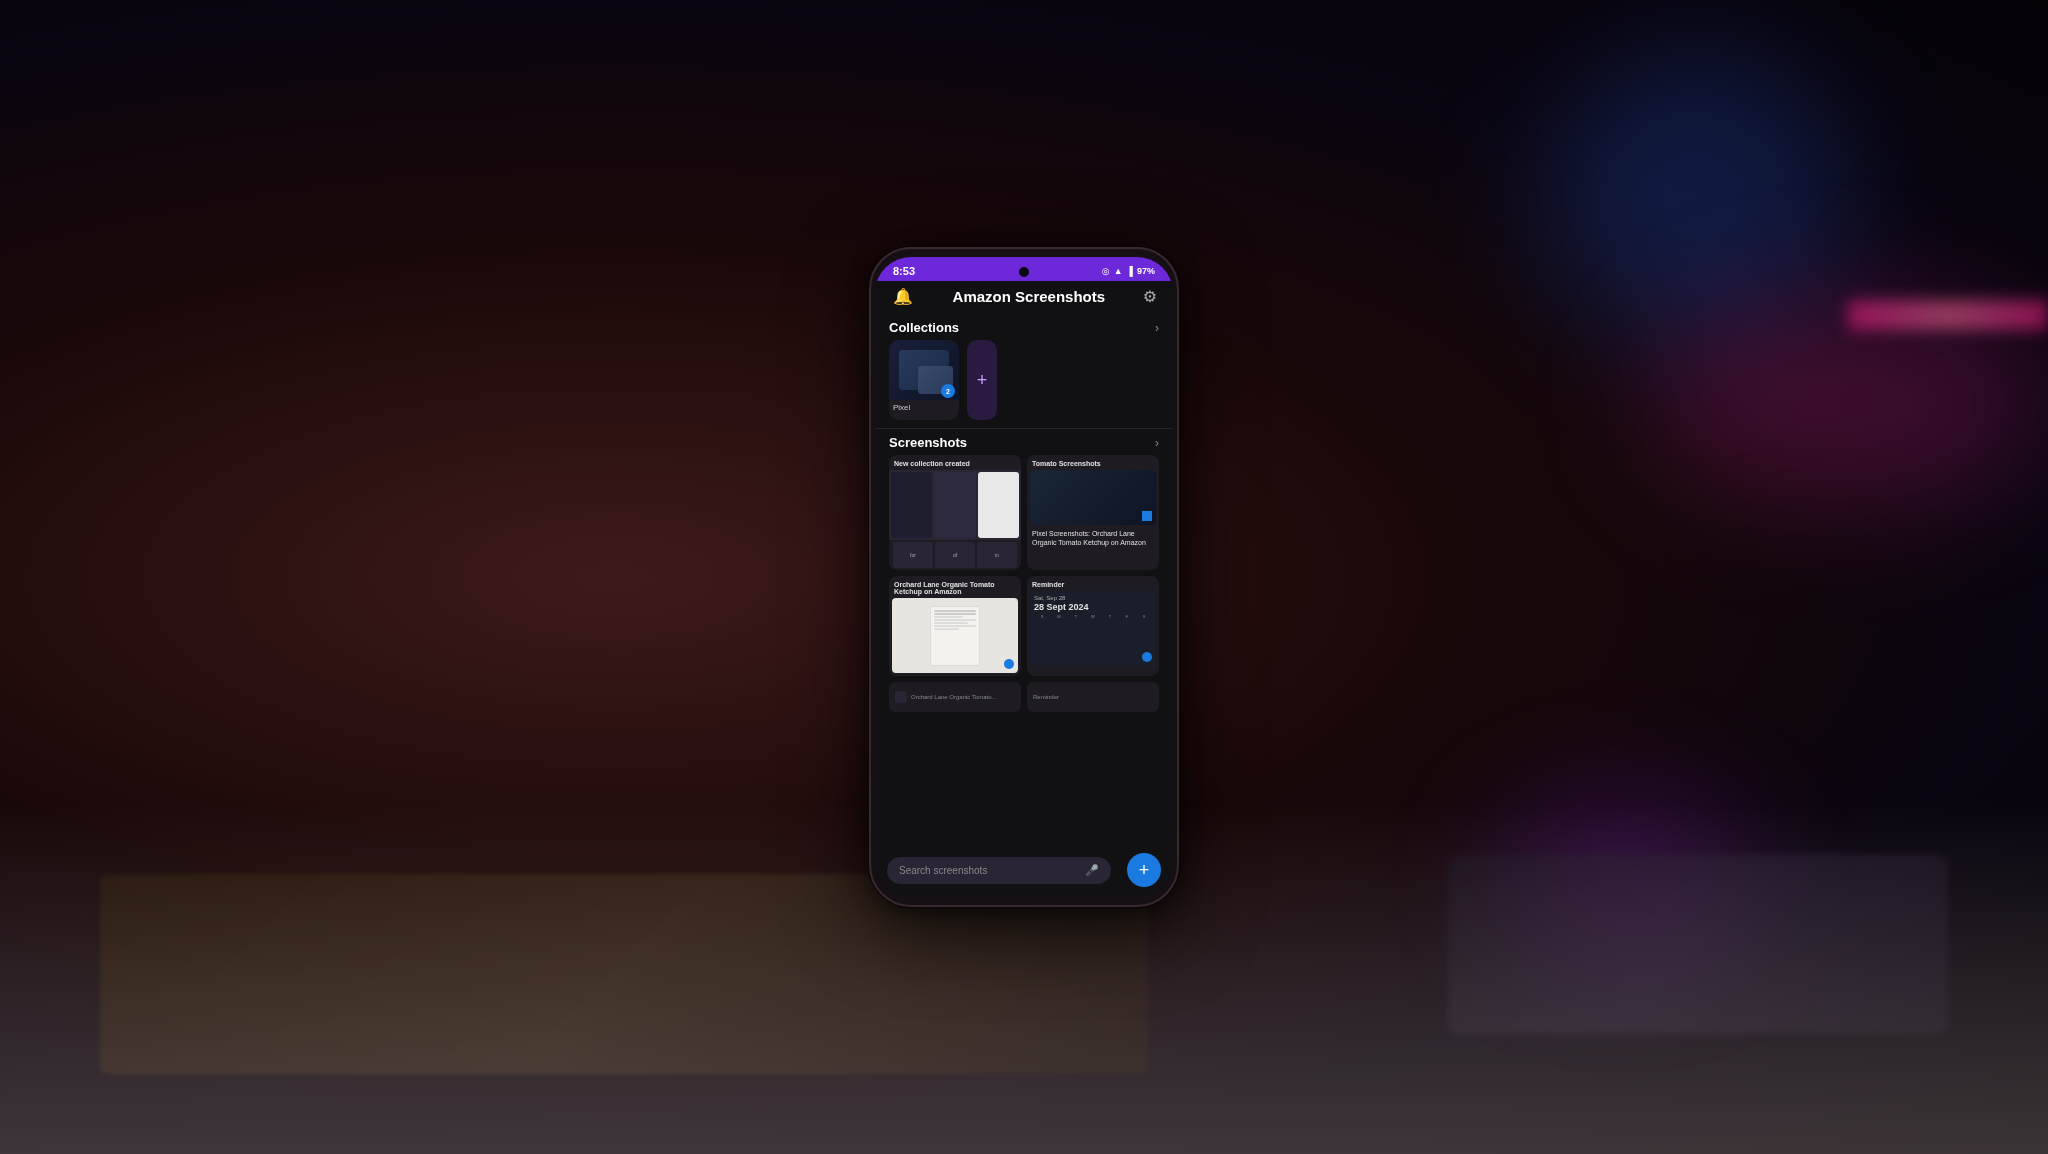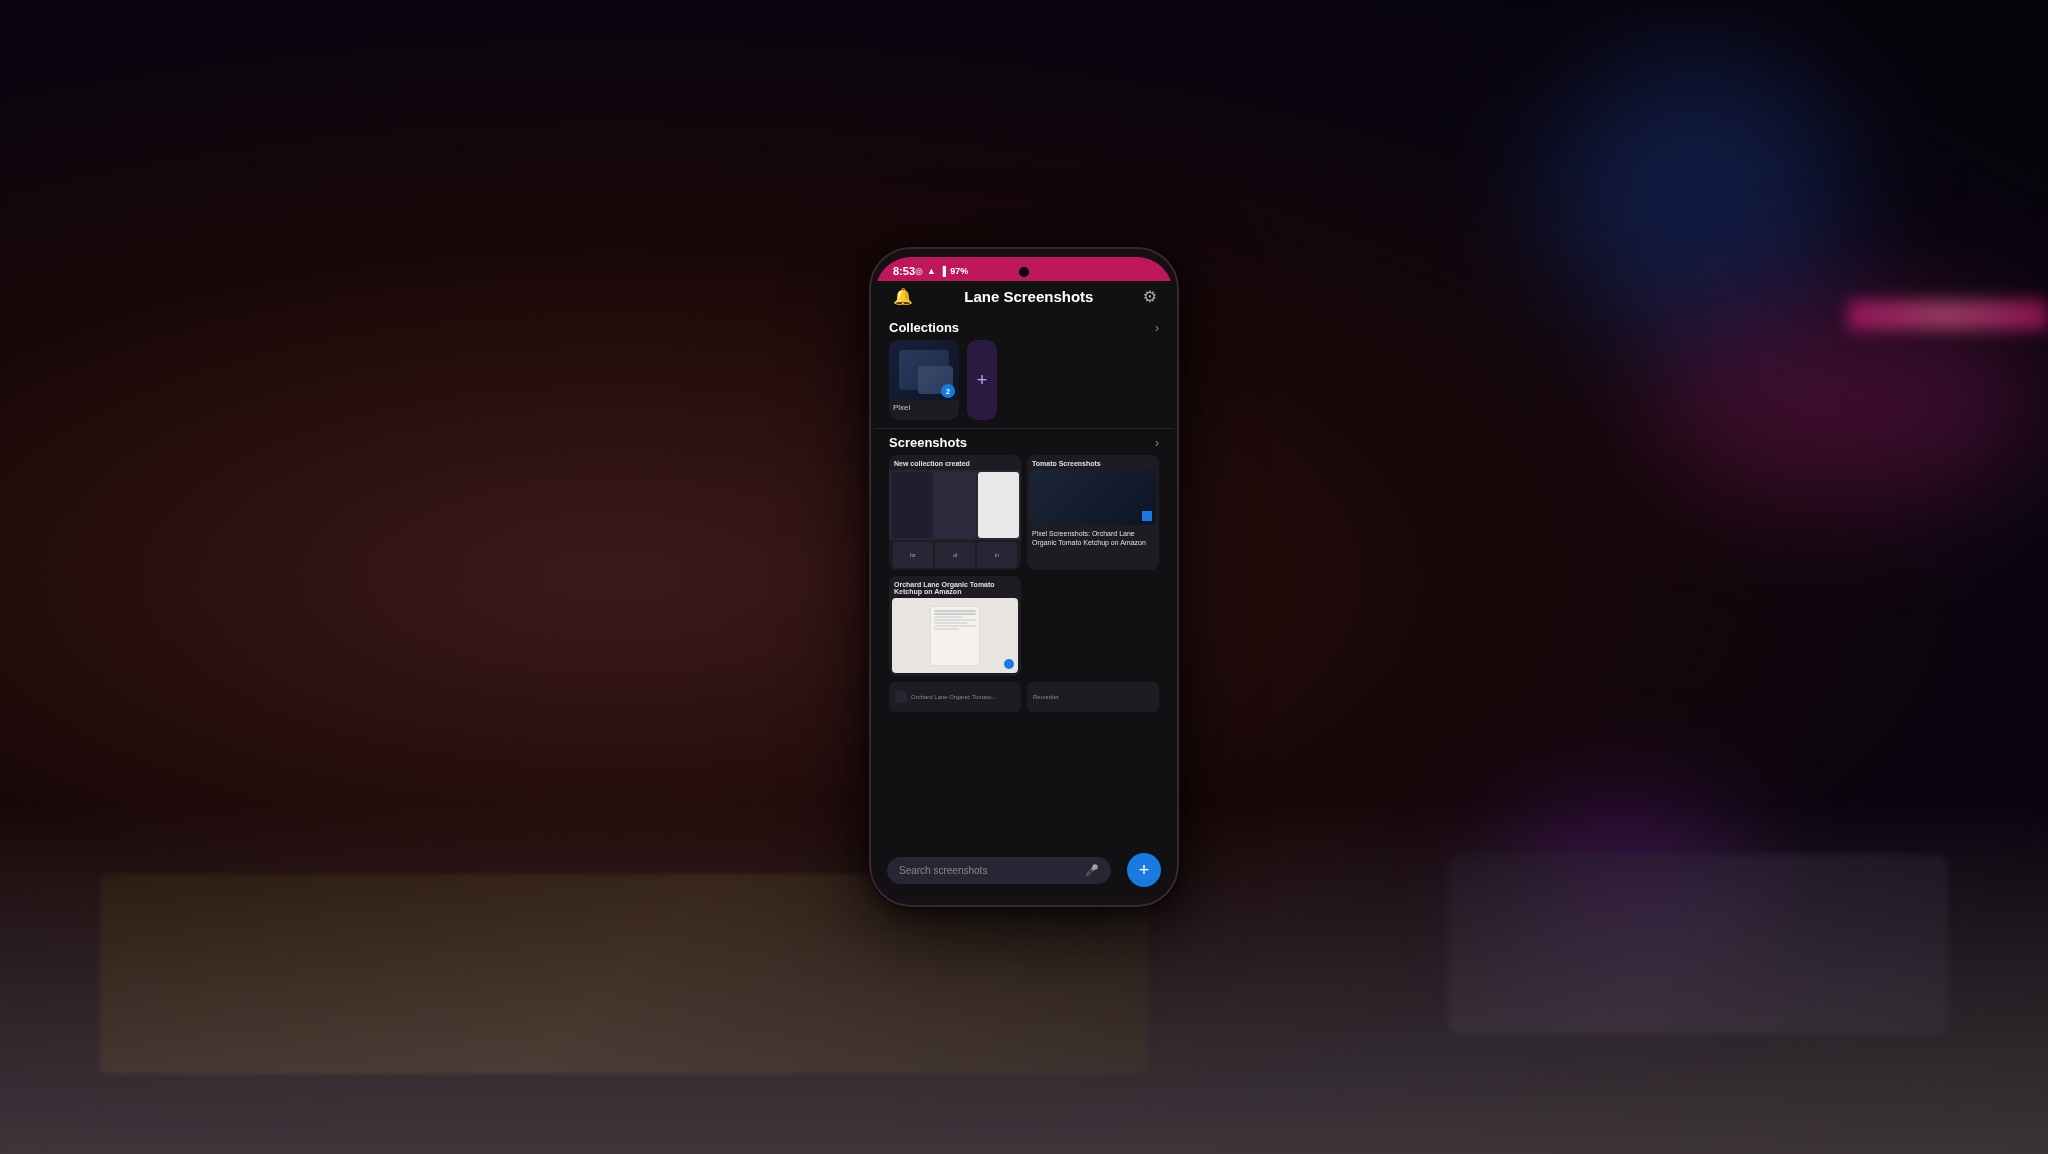--- a/index.html
+++ b/index.html
@@ -73,23 +73,24 @@
       right: 4px;
       bottom: 8px;
       background: #111013;
       border-radius: 36px;
       overflow: hidden;
     }
 
     
     .status-bar {
       display: flex;
+      justify-content: space-between;
       align-items: center;
       padding: 8px 18px 4px;
-      background: #be185d;
+      background: #6d28d9;
     }
     .status-time {
       font-size: 11px;
       font-weight: 700;
       color: #ffffff;
     }
     .status-icons {
       display: flex;
       align-items: center;
       gap: 4px;
@@ -443,21 +444,21 @@
             <span class="status-icon">▲</span>
             <span class="status-icon">▐</span>
             <span class="battery-text">97%</span>
           </div>
         </div>
 
         <div class="camera-area"></div>
 
         <div class="app-header">
           <span class="header-icon">🔔</span>
-          <span class="header-title">Lane Screenshots</span>
+          <span class="header-title">Amazon Screenshots</span>
           <span class="settings-icon">⚙</span>
         </div>
 
         <div class="scroll-content">
 
           <div class="section-header">
             <span class="section-title">Collections</span>
             <span class="section-arrow">›</span>
           </div>
 
@@ -518,20 +519,37 @@
                   <div style="height: 2px; background: #ddd; border-radius: 1px; width: 70%;"></div>
                   <div style="height: 2px; background: #ddd; border-radius: 1px;"></div>
                   <div style="height: 2px; background: #ddd; border-radius: 1px; width: 80%;"></div>
                   <div style="height: 2px; background: #ddd; border-radius: 1px;"></div>
                   <div style="height: 2px; background: #ddd; border-radius: 1px; width: 60%;"></div>
                 </div>
                 <div style="position: absolute; bottom: 4px; right: 4px; width: 10px; height: 10px; background: #1a7ae0; border-radius: 50%;"></div>
               </div>
             </div>
 
+            <div class="screenshot-card">
+              <div class="screenshot-card-header">Reminder</div>
+              <div style="height: 75px; background: #1a1e2a; border-radius: 4px; margin: 0 3px 3px; padding: 4px; position: relative;">
+                <div style="font-size: 6px; color: #aaa; margin-bottom: 1px;">Sat, Sep 28</div>
+                <div style="font-size: 9px; color: #e0e0e0; font-weight: 700; margin-bottom: 2px;">28 Sept 2024</div>
+                <div style="display: grid; grid-template-columns: repeat(7, 1fr); gap: 1px; margin-top: 2px;">
+                  <div style="font-size: 4px; color: #888; text-align:center;">S</div>
+                  <div style="font-size: 4px; color: #888; text-align:center;">M</div>
+                  <div style="font-size: 4px; color: #888; text-align:center;">T</div>
+                  <div style="font-size: 4px; color: #888; text-align:center;">W</div>
+                  <div style="font-size: 4px; color: #888; text-align:center;">T</div>
+                  <div style="font-size: 4px; color: #888; text-align:center;">F</div>
+                  <div style="font-size: 4px; color: #888; text-align:center;">S</div>
+                </div>
+                <div style="position: absolute; bottom: 4px; right: 4px; width: 10px; height: 10px; background: #1a7ae0; border-radius: 50%;"></div>
+              </div>
+            </div>
 
           </div>
 
           <div style="padding: 0 14px; display: grid; grid-template-columns: 1fr 1fr; gap: 6px; margin-bottom: 60px;">
             <div style="height: 30px; background: #1e1c22; border-radius: 6px; display: flex; align-items: center; padding: 0 6px; gap: 4px;">
               <div style="width: 12px; height: 12px; background: #2a2535; border-radius: 3px;"></div>
               <span style="font-size: 6px; color: #888;">Orchard Lane Organic Tomato...</span>
             </div>
             <div style="height: 30px; background: #1e1c22; border-radius: 6px; display: flex; align-items: center; padding: 0 6px;">
               <span style="font-size: 6px; color: #888;">Reminder</span>

